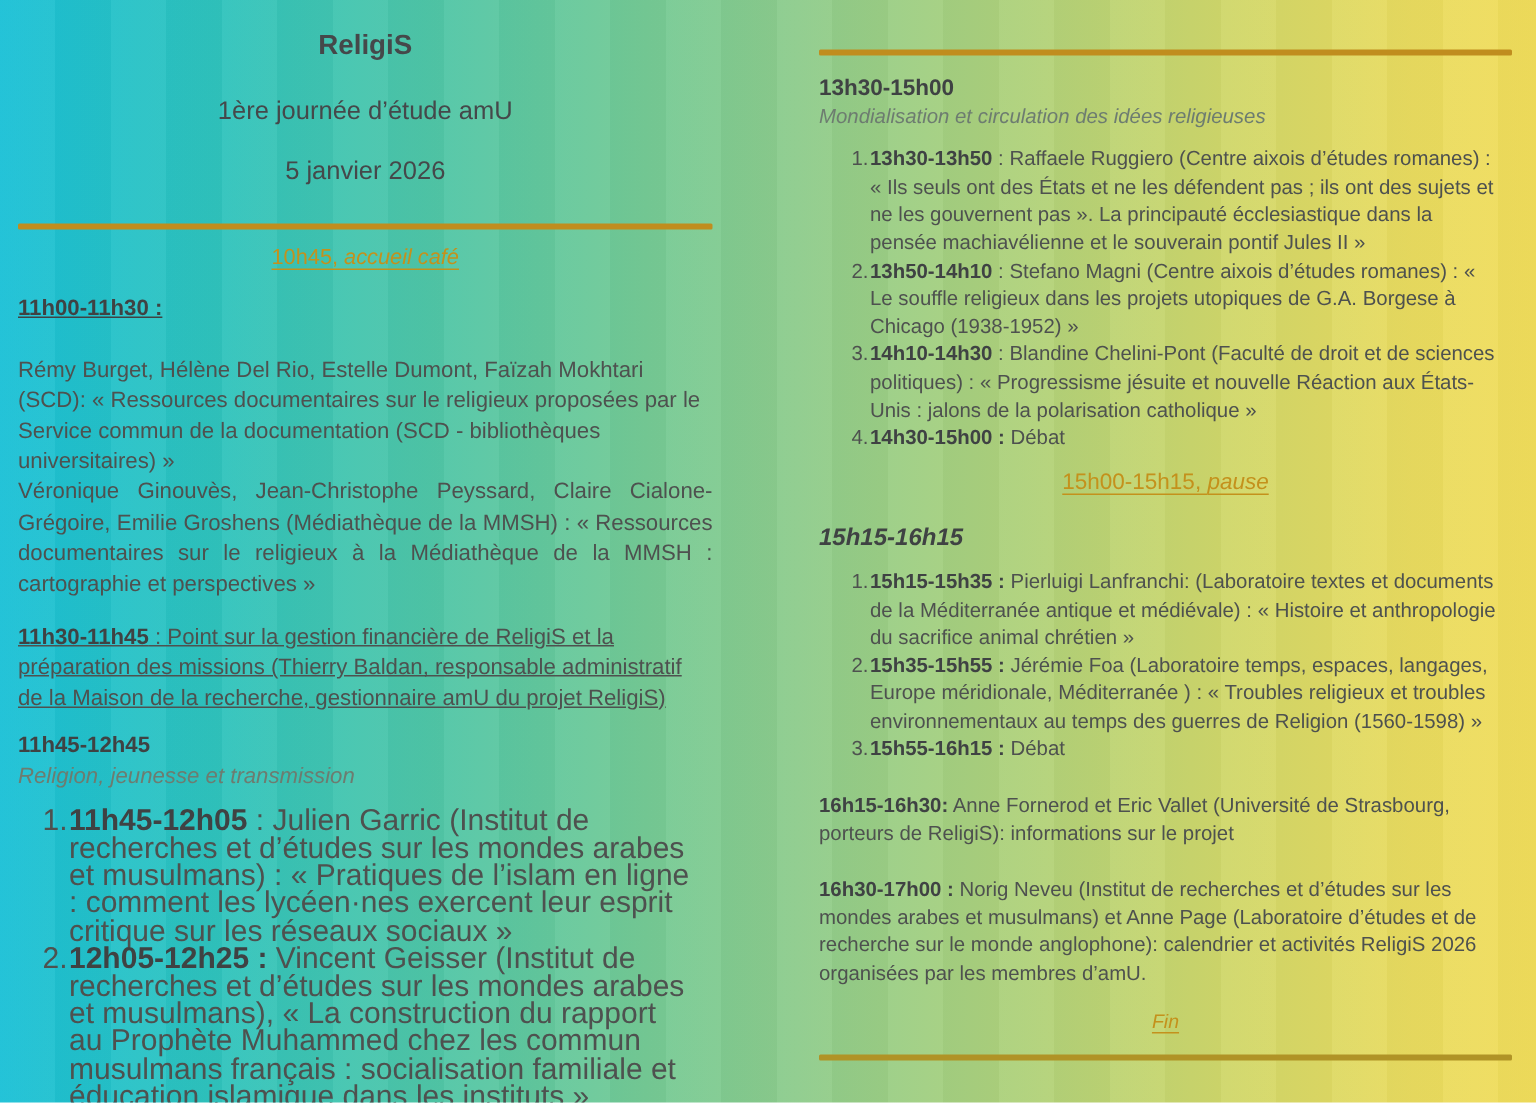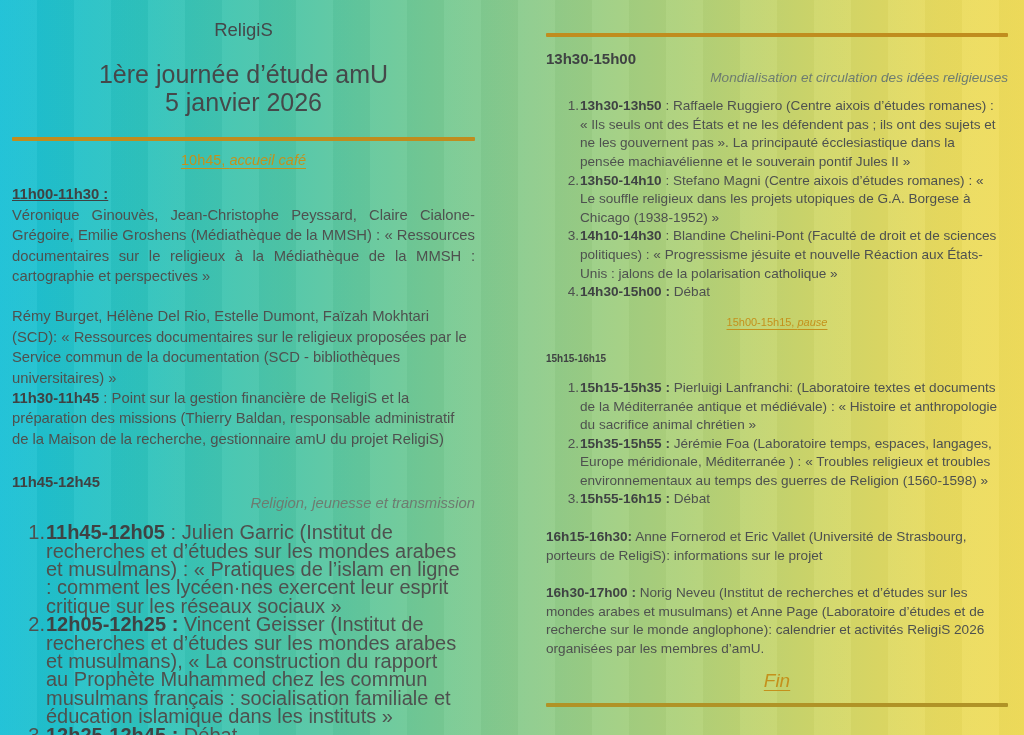--- a/index.html
+++ b/index.html
@@ -15,84 +15,84 @@
       linear-gradient(90deg,
         #1ac0d6 0%, #2fc3bd 14%, #4fc6a7 28%, #74ca95 42%,
         #8ecc8c 52%, #aed17b 66%, #d0d76a 80%, #e9db5f 92%, #f1dd5b 100%);
     color:#4e514f;
   }
   .col{position:absolute;top:0;}
   .col-left{left:12px;width:463px;font-size:14.8px;line-height:20.4px;}
   .col-right{left:546px;width:462px;font-size:13.6px;line-height:18.6px;}
 
   .title-block{margin-top:13px;text-align:center;color:#45484a;}
-  .title-block .t1{font-size:18.5px;font-weight:400;line-height:28px;margin:16px;}
-  .title-block .t2,.title-block .t3{font-size:25px;line-height:28px;margin:0;}
+  .title-block .t1{font-size:18.5px;font-weight:700;line-height:28px;margin:16px;}
+  .title-block .t2,.title-block .t3{font-size:17px;line-height:28px;margin:12px;}
 
   .rule{border:none;height:4px;background:#c08d1e;margin:0;border-radius:1px;}
   .rule-dark{background:#b09326;}
   .mt-hr-left{margin-top:21px;}
   .mt-hr-right{margin-top:33px;}
 
   .break{
     text-align:center;color:#c4911c;
   }
   .break .u{text-decoration:underline;text-underline-offset:3px;}
   .break .it{font-style:italic;}
   .break .bit{font-style:italic;font-weight:700;}
 
   .time-head{font-weight:700;color:#3f4243;margin:0;}
   .para{margin:0;}
   .just{text-align:justify;}
   .b{font-weight:700;color:#3f4243;}
   .theme{
-    text-align:right;font-style:italic;color:#6d7c70;margin:0;
+    text-align:left;font-style:italic;color:#6d7c70;margin:0;
   }
   ol.talks{margin:10px;padding-left:23px;list-style-position:outside;}
   ol.talks li::marker{content:counter(list-item) ".";}
   ol.talks li{padding-left:1px;}
 
   
   .col-left .break-accueil{margin-top:9px;font-size:14.5px;}
   .col-left .h1100{margin-top:14px;text-decoration:underline;}
   .col-left .p-rb{margin-top:20px;}
-  .col-left .h1130{}
-  .col-left .h1145{margin-top:23px;}
+  .col-left .h1130{margin-top:15px;text-decoration:underline;}
+  .col-left .h1145{margin-top:11px;}
   .col-left ol.talks{font-size:20px;line-height:18.4px;}
   .col-left .break-buffet{margin-top:10px;font-size:14.5px;}
   .col-left .hr-bottom{margin-top:15px;}
 
   .col-right .h1330{margin-top:13px;font-size:15px;}
-  .col-right .break-pause{margin-top:11px;font-size:11px;}
-  .col-right .h1515{margin-top:19px;font-size:10px;}
+  .col-right .break-pause{margin-top:11px;font-size:15px;}
+  .col-right .h1515{margin-top:19px;font-size:16px;font-style:italic;}
   .col-right .p1615{margin-top:19px;}
   .col-right .p1630{margin-top:19px;}
-  .col-right .break-fin{margin-top:13px;font-size:19px;}
+  .col-right .break-fin{margin-top:13px;font-size:13px;}
   .col-right .hr-bottom{margin-top:13px;}
 </style>
 </head>
 <body>
 
 <div class="page">
 
   <div class="col col-left">
 
     <div class="title-block">
       <p class="t1">ReligiS</p>
       <p class="t2">1ère journée d’étude amU</p>
       <p class="t3">5 janvier 2026</p>
     </div>
 
     <hr class="rule mt-hr-left">
 
     <div class="break break-accueil"><span class="u"><span>10h45, </span><span class="it">accueil café</span></span></div>
 
     <p class="time-head h1100">11h00-11h30 :</p>
+    <p class="para p-rb">Rémy Burget, Hélène Del Rio, Estelle Dumont, Faïzah Mokhtari (SCD): « Ressources documentaires sur le religieux proposées par le Service commun de la documentation (SCD - bibliothèques universitaires) »</p>
     <p class="para just">Véronique Ginouvès, Jean-Christophe Peyssard, Claire Cialone-Grégoire, Emilie Groshens (Médiathèque de la MMSH) : « Ressources documentaires sur le religieux à la Médiathèque de la MMSH : cartographie et perspectives »</p>
-    <p class="para p-rb">Rémy Burget, Hélène Del Rio, Estelle Dumont, Faïzah Mokhtari (SCD): « Ressources documentaires sur le religieux proposées par le Service commun de la documentation (SCD - bibliothèques universitaires) »</p>
 
     <p class="para h1130"><span class="b">11h30-11h45</span><span> : Point sur la gestion financière de ReligiS et la préparation des missions (Thierry Baldan, responsable administratif de la Maison de la recherche, gestionnaire amU du projet ReligiS)</span></p>
 
     <p class="time-head h1145">11h45-12h45</p>
     <p class="theme">Religion, jeunesse et transmission</p>
     <ol class="talks">
       <li><span class="b">11h45-12h05</span><span> : Julien Garric (Institut de recherches et d’études sur les mondes arabes et musulmans) : « Pratiques de l’islam en ligne : comment les lycéen·nes exercent leur esprit critique sur les réseaux sociaux »</span></li>
       <li><span class="b">12h05-12h25 :</span><span> Vincent Geisser (Institut de recherches et d’études sur les mondes arabes et musulmans), « La construction du rapport au Prophète Muhammed chez les commun musulmans français : socialisation familiale et éducation islamique dans les instituts »</span></li>
       <li><span class="b">12h25-12h45 :</span><span> Débat</span></li>
     </ol>

